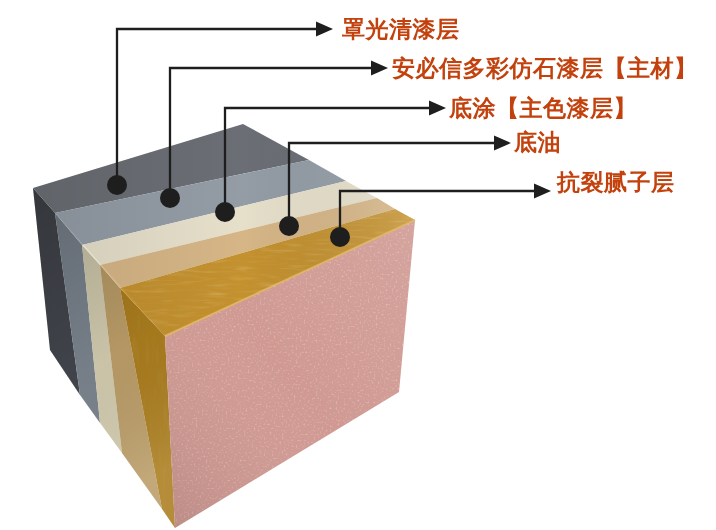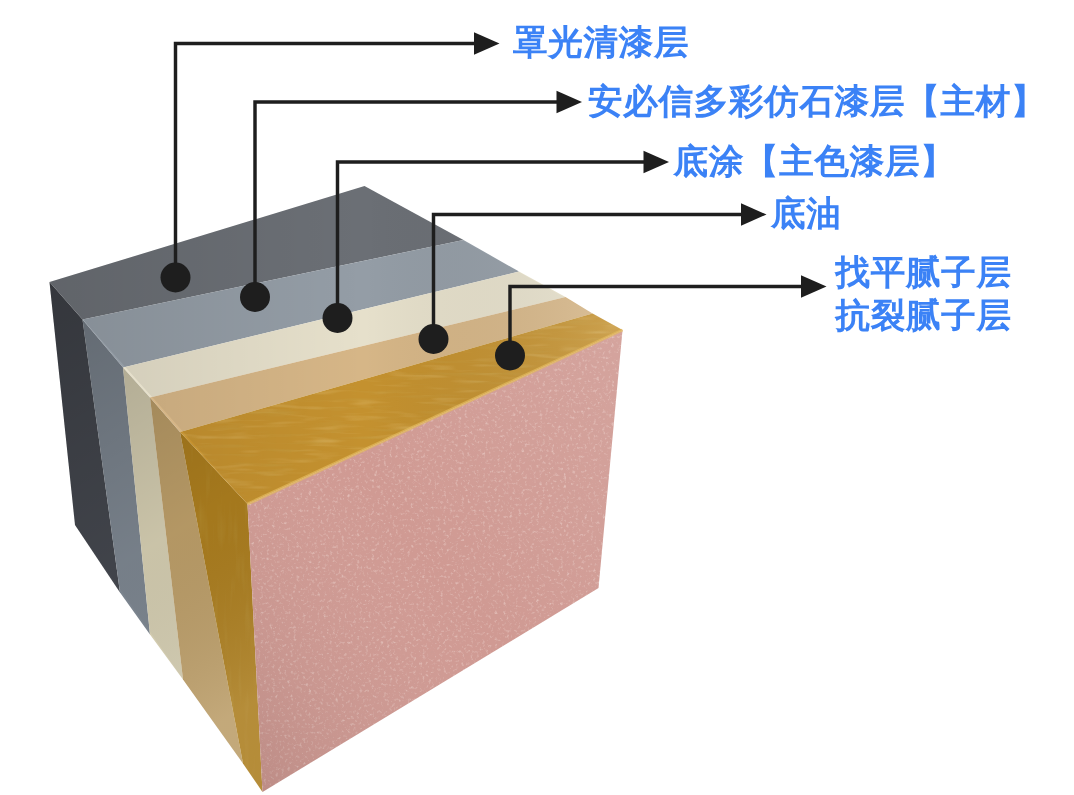--- a/index.html
+++ b/index.html
@@ -21,21 +21,21 @@
     position: absolute;
     left: 0;
     top: 0;
   }
   .label {
     position: absolute;
     font-family: "DejaVu Sans", sans-serif;
     font-size: 23px;
     line-height: 28px;
     font-weight: 700;
-    color: #3b82f6;
+    color: #c2410c;
     white-space: nowrap;
     letter-spacing: 0.5px;
   }
   .label-stack span { display: block; line-height: 29px; }
 </style>
 </head>
 <body>
 
 <div id="stage">
 
@@ -138,17 +138,16 @@
 
   <div class="label" style="left:342px; top:15px;">罩光清漆层</div>
 
   <div class="label" style="left:449px; top:94px;">底涂【主色漆层】</div>
 
   <div class="label" style="left:392px; top:54px;">安必信多彩仿石漆层【主材】</div>
 
   <div class="label" style="left:514px; top:129px;font-family:Liberation Serif, serif;">底油</div>
 
   <div class="label label-stack" style="left:557px; top:168px;">
-    <span>找平腻子层</span>
     <span>抗裂腻子层</span>
   </div>
 
 </div>
 
 </body></html>

